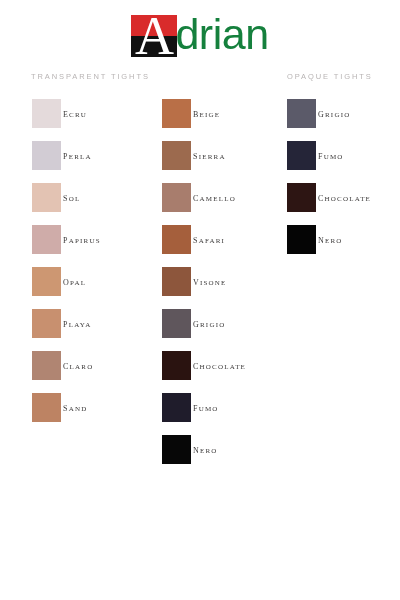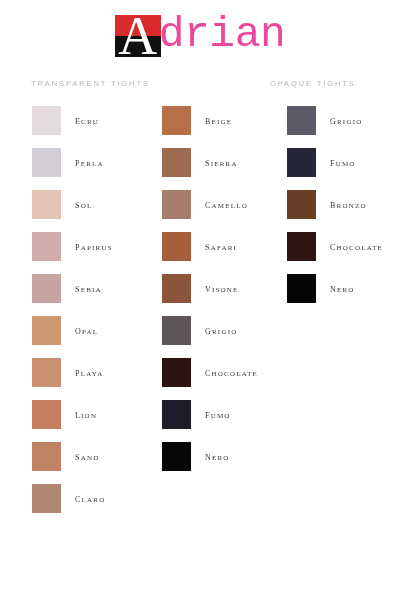--- a/index.html
+++ b/index.html
@@ -58,45 +58,45 @@
     height: 46px;
     font-family: "Liberation Serif", "DejaVu Serif", serif;
     font-size: 54px;
     line-height: 46px;
     color: #ffffff;
     text-align: center;
     font-weight: 400;
     letter-spacing: 0;
   }
   .logo-word {
-    font-family: Liberation Mono, monospace;
+    font-family: Liberation Sans, sans-serif;
     font-size: 43px;
     line-height: 43px;
-    color: #ec4899;
+    color: #15803d;
     letter-spacing: -0.5px;
     padding-bottom: 1px;
   }
 
   
   .section-headers {
     position: relative;
     height: 24px;
-    margin-top: 13px;
+    margin-top: 6px;
   }
   .section-header {
     position: absolute;
     font-family: "Liberation Sans", "DejaVu Sans", sans-serif;
     font-size: 7.5px;
     letter-spacing: 1.9px;
     color: #b8b4b4;
     text-transform: uppercase;
     white-space: nowrap;
   }
   .section-header.transparent-h { left: 31px; top: 4px; }
-  .section-header.opaque-h { left: 270px; top: 4px; }
+  .section-header.opaque-h { left: 287px; top: 4px; }
 
   
   .columns {
     position: relative;
     width: 400px;
   }
   .swatch-column {
     position: absolute;
     top: 0;
   }
@@ -108,21 +108,21 @@
     display: flex;
     align-items: center;
     height: 42px;
   }
   .swatch-chip {
     width: 29px;
     height: 29px;
     flex: 0 0 29px;
   }
   .swatch-label {
-    margin-left: 14px;
+    margin-left: 2px;
     font-family: "Liberation Serif", "DejaVu Serif", serif;
     font-size: 9.5px;
     letter-spacing: 1.2px;
     color: #3c3a3a;
     font-variant: small-caps;
     text-transform: lowercase;
     white-space: nowrap;
   }
   .swatch-label::first-letter {
     font-size: 11.5px;
@@ -159,43 +159,35 @@
       </div>
       <div class="swatch-row">
         <div class="swatch-chip" style="background: rgb(227, 195, 179);"></div>
         <div class="swatch-label">Sol</div>
       </div>
       <div class="swatch-row">
         <div class="swatch-chip" style="background: rgb(207, 172, 169);"></div>
         <div class="swatch-label">Papirus</div>
       </div>
       <div class="swatch-row">
-        <div class="swatch-chip" style="background: rgb(197, 165, 159);"></div>
-        <div class="swatch-label">Sebia</div>
-      </div>
-      <div class="swatch-row">
         <div class="swatch-chip" style="background: rgb(205, 151, 114);"></div>
         <div class="swatch-label">Opal</div>
       </div>
       <div class="swatch-row">
         <div class="swatch-chip" style="background: rgb(200, 144, 111);"></div>
         <div class="swatch-label">Playa</div>
       </div>
       <div class="swatch-row">
-        <div class="swatch-chip" style="background: rgb(196, 125, 94);"></div>
-        <div class="swatch-label">Lion</div>
+        <div class="swatch-chip" style="background: rgb(176, 133, 114);"></div>
+        <div class="swatch-label">Claro</div>
       </div>
       <div class="swatch-row">
         <div class="swatch-chip" style="background: rgb(189, 131, 99);"></div>
         <div class="swatch-label">Sand</div>
       </div>
-      <div class="swatch-row">
-        <div class="swatch-chip" style="background: rgb(176, 133, 114);"></div>
-        <div class="swatch-label">Claro</div>
-      </div>
     </div>
   <div class="swatch-column col-2">
       <div class="swatch-row">
         <div class="swatch-chip" style="background: rgb(185, 111, 71);"></div>
         <div class="swatch-label">Beige</div>
       </div>
       <div class="swatch-row">
         <div class="swatch-chip" style="background: rgb(156, 106, 78);"></div>
         <div class="swatch-label">Sierra</div>
       </div>
@@ -231,24 +223,20 @@
   <div class="swatch-column col-3">
       <div class="swatch-row">
         <div class="swatch-chip" style="background: rgb(91, 90, 105);"></div>
         <div class="swatch-label">Grigio</div>
       </div>
       <div class="swatch-row">
         <div class="swatch-chip" style="background: rgb(37, 37, 56);"></div>
         <div class="swatch-label">Fumo</div>
       </div>
       <div class="swatch-row">
-        <div class="swatch-chip" style="background: rgb(107, 63, 38);"></div>
-        <div class="swatch-label">Bronzo</div>
-      </div>
-      <div class="swatch-row">
         <div class="swatch-chip" style="background: rgb(45, 21, 19);"></div>
         <div class="swatch-label">Chocolate</div>
       </div>
       <div class="swatch-row">
         <div class="swatch-chip" style="background: rgb(5, 5, 5);"></div>
         <div class="swatch-label">Nero</div>
       </div>
     </div>
 </div>
 

